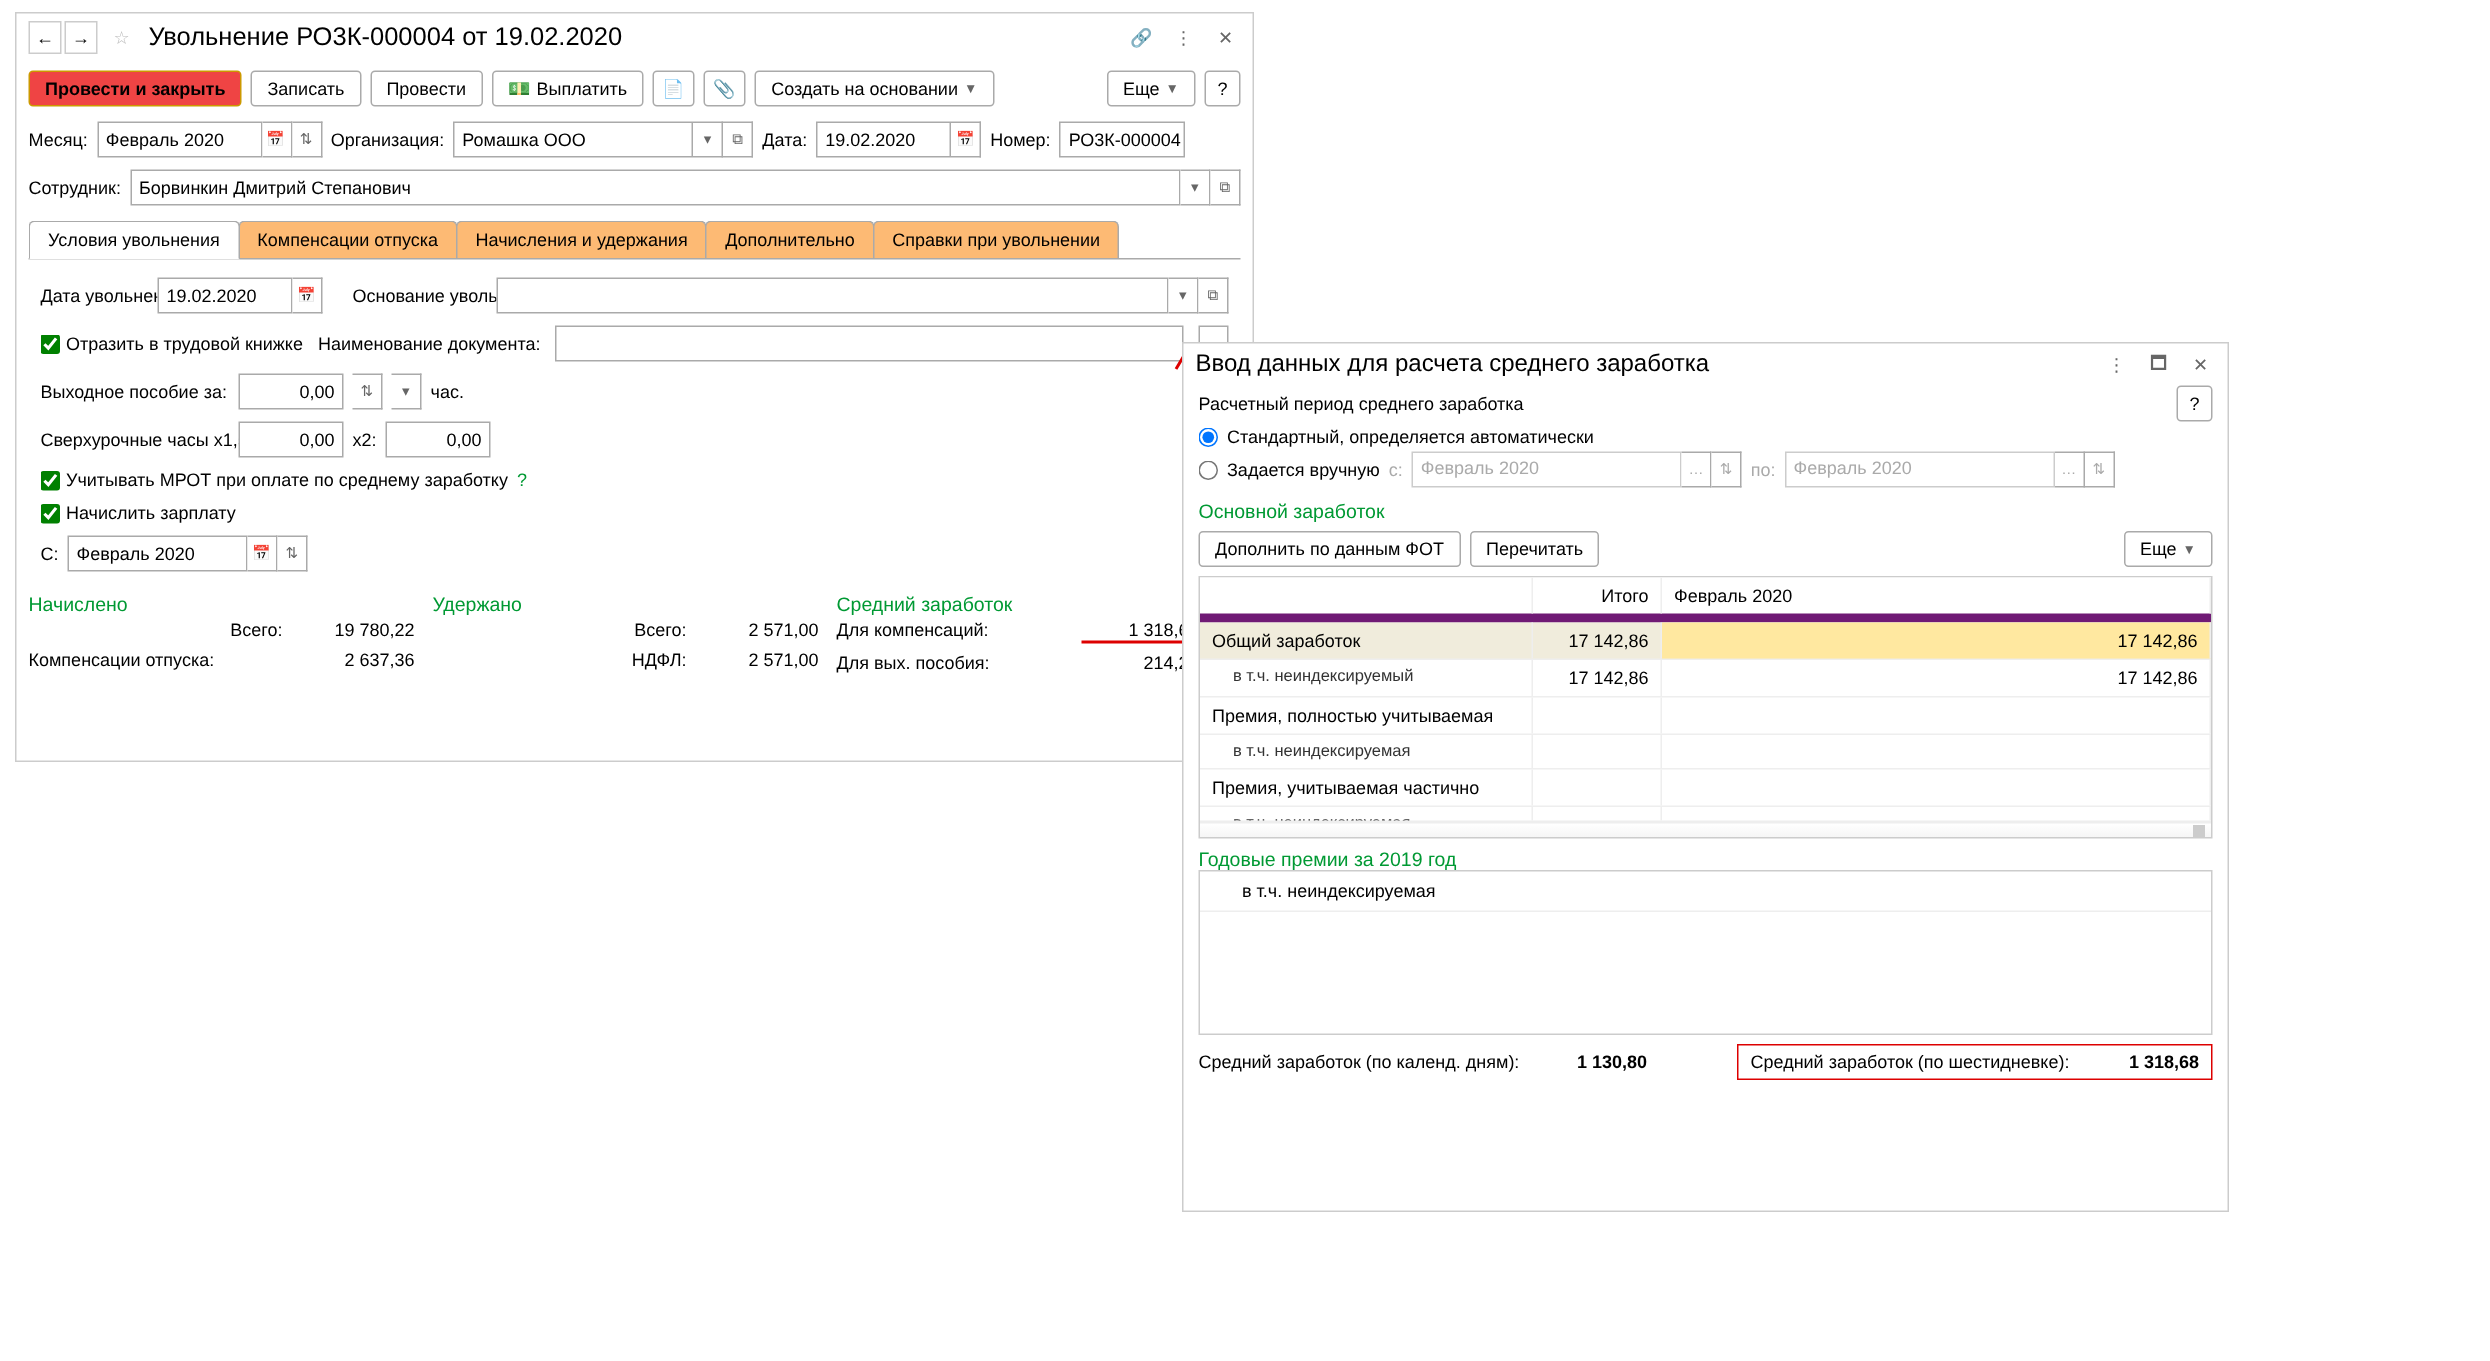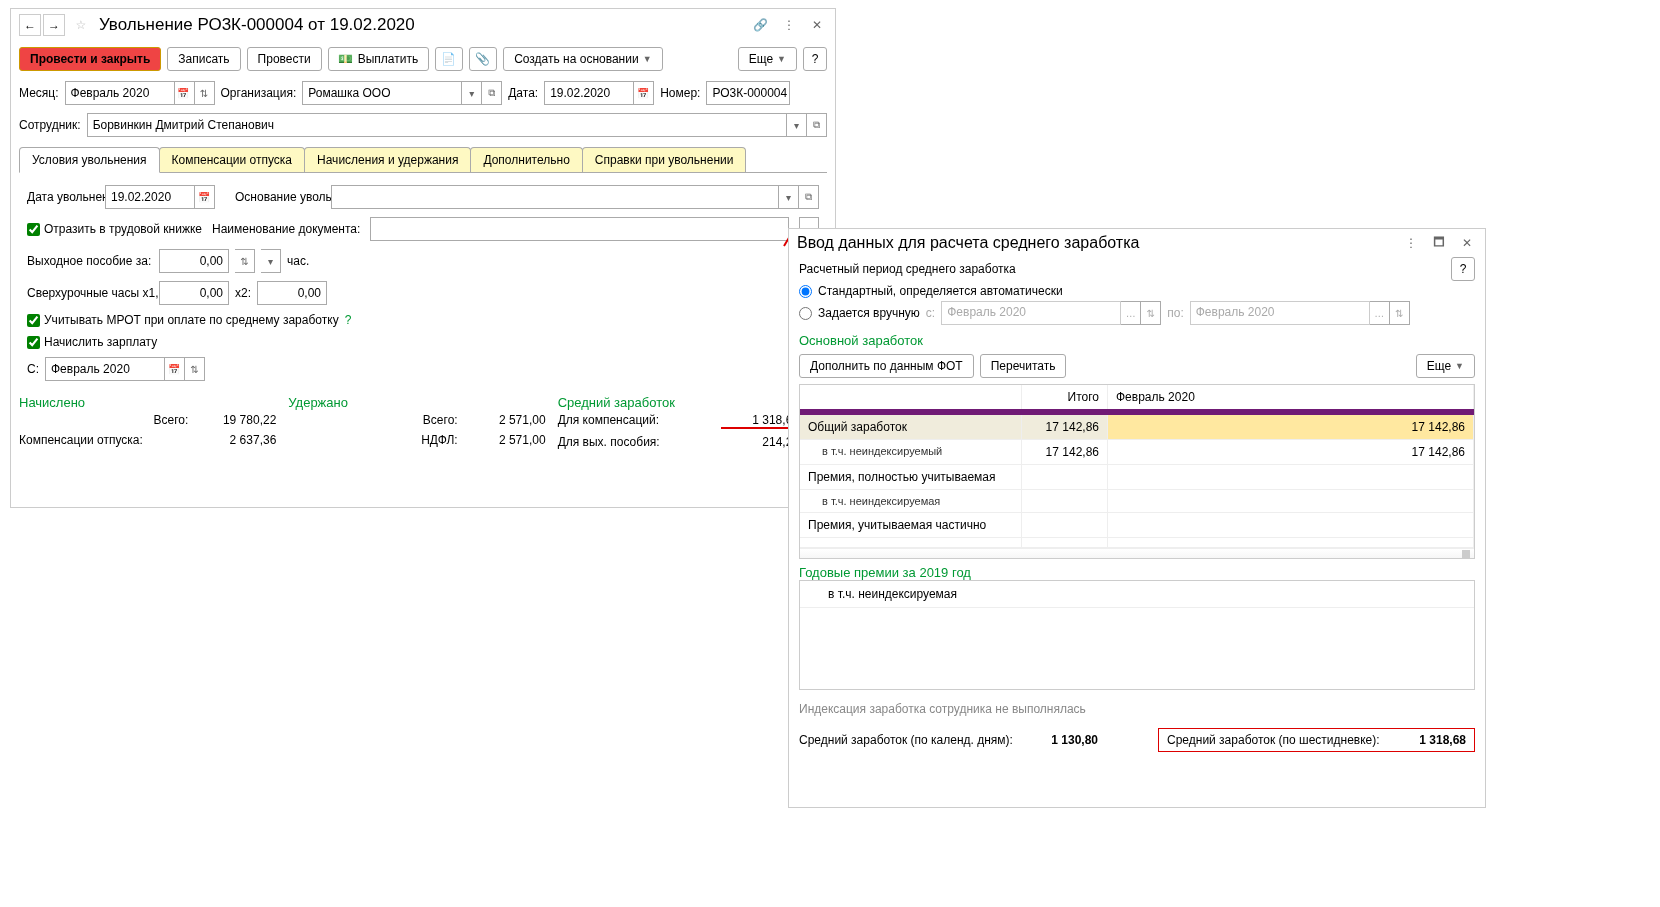--- a/index.html
+++ b/index.html
@@ -17,21 +17,21 @@
 .btn{border:1px solid #aaa;background:#fff;padding:4px 10px;border-radius:3px;cursor:pointer;display:flex;align-items:center;gap:4px;}
 .btn-yellow{background:#ef4444;border-color:#cc9900;font-weight:bold;}
 .btn-icon{width:28px;padding:4px;justify-content:center;}
 .btn .caret{font-size:9px;color:#666;}
 .form-row{display:flex;align-items:center;padding:4px 8px;gap:6px;}
 .lbl{white-space:nowrap;}
 .input{border:1px solid #aaa;padding:3px 5px;background:#fff;height:24px;display:flex;align-items:center;}
 .input-wrap{display:flex;align-items:center;}
 .input-addon{border:1px solid #aaa;border-left:none;width:20px;height:24px;display:flex;align-items:center;justify-content:center;background:#fff;font-size:10px;color:#666;cursor:pointer;}
 .tabs{display:flex;border-bottom:1px solid #aaa;margin:6px 8px 0;}
-.tab{padding:5px 12px;border:1px solid #aaa;border-bottom:none;margin-right:-1px;background:#fef9c3;cursor:pointer;border-radius:4px 4px 0 0;}
+.tab{padding:5px 12px;border:1px solid #aaa;border-bottom:none;margin-right:-1px;background:#fdba74;cursor:pointer;border-radius:4px 4px 0 0;}
 .tab.active{background:#fff;border-bottom:1px solid #fff;margin-bottom:-1px;}
 .tab-body{padding:8px;}
 .chk{display:flex;align-items:center;gap:4px;}
 .chk input{accent-color:green;}
 .num-input{border:1px solid #aaa;text-align:right;padding:3px 5px;height:24px;}
 .section-green{color:#009933;font-weight:normal;font-size:13px;}
 .totals{display:flex;margin-top:10px;}
 .totals-col{flex:1;}
 .totals-row{display:flex;padding:3px 0;}
 .totals-lbl{flex:1;}
@@ -347,21 +347,20 @@
           </div>
         </div>
       <div class="scroll-faux"></div>
     </div>
 
     <div class="section-green">Годовые премии за 2019 год</div>
     <div class="bonus-table">
       <div class="bonus-row" style="padding-left:28px">в т.ч. неиндексируемая</div>
     </div>
 
-    <div class="info-gray">Индексация заработка сотрудника не выполнялась</div>
 
     <div class="avg-row">
       <div class="avg-box">
         <span class="avg-lbl">Средний заработок (по календ. дням):</span>
         <span class="avg-val">1 130,80</span>
       </div>
       <div style="width:60px"></div>
       <div class="avg-box boxed">
         <span class="avg-lbl">Средний заработок (по шестидневке):</span>
         <span class="avg-val">1 318,68</span>

